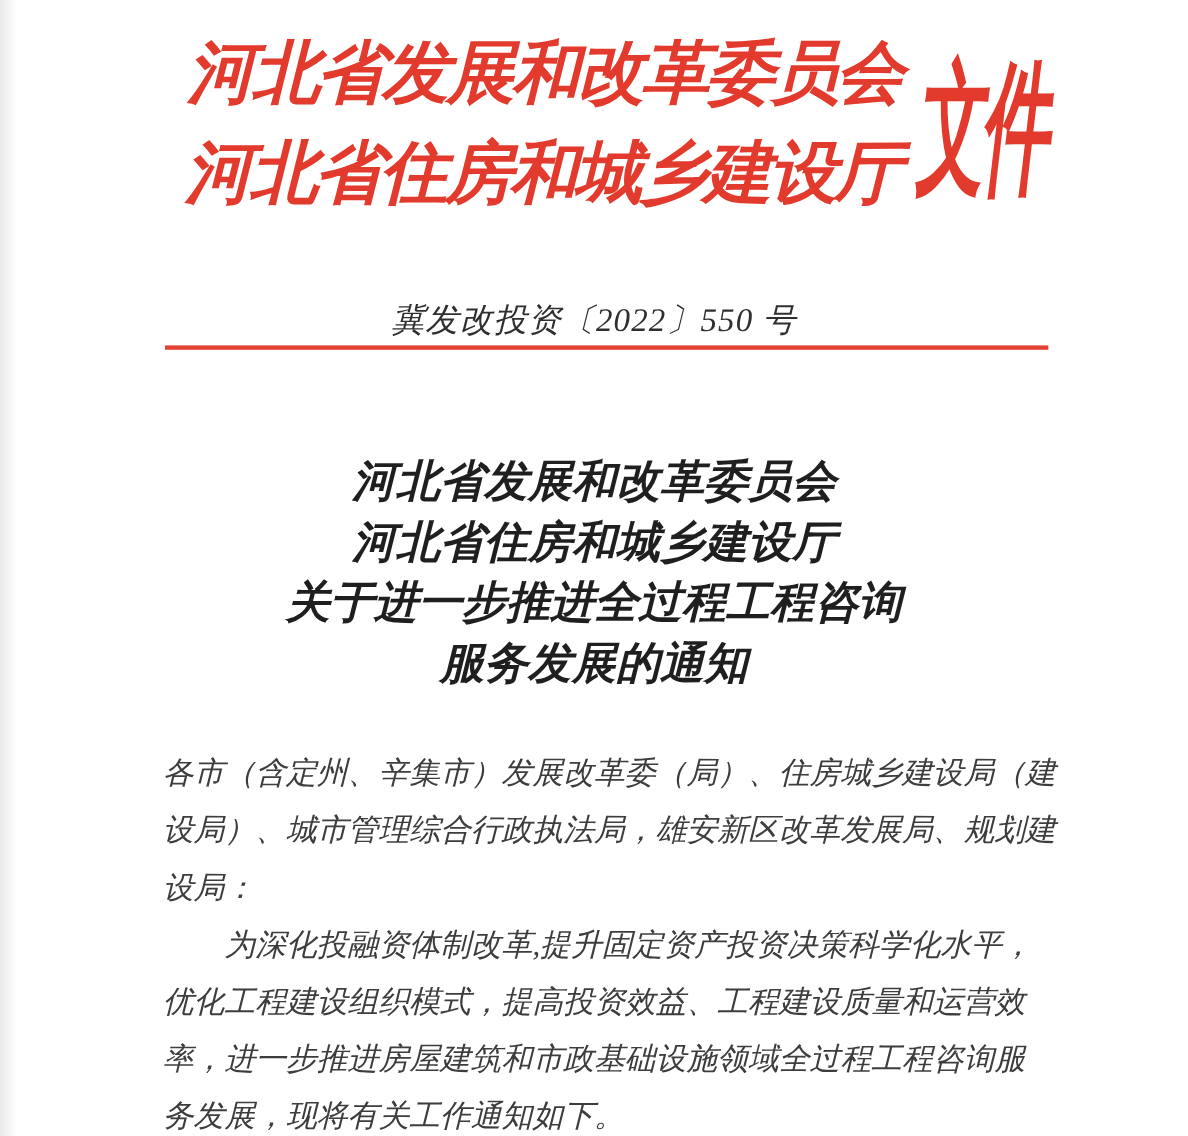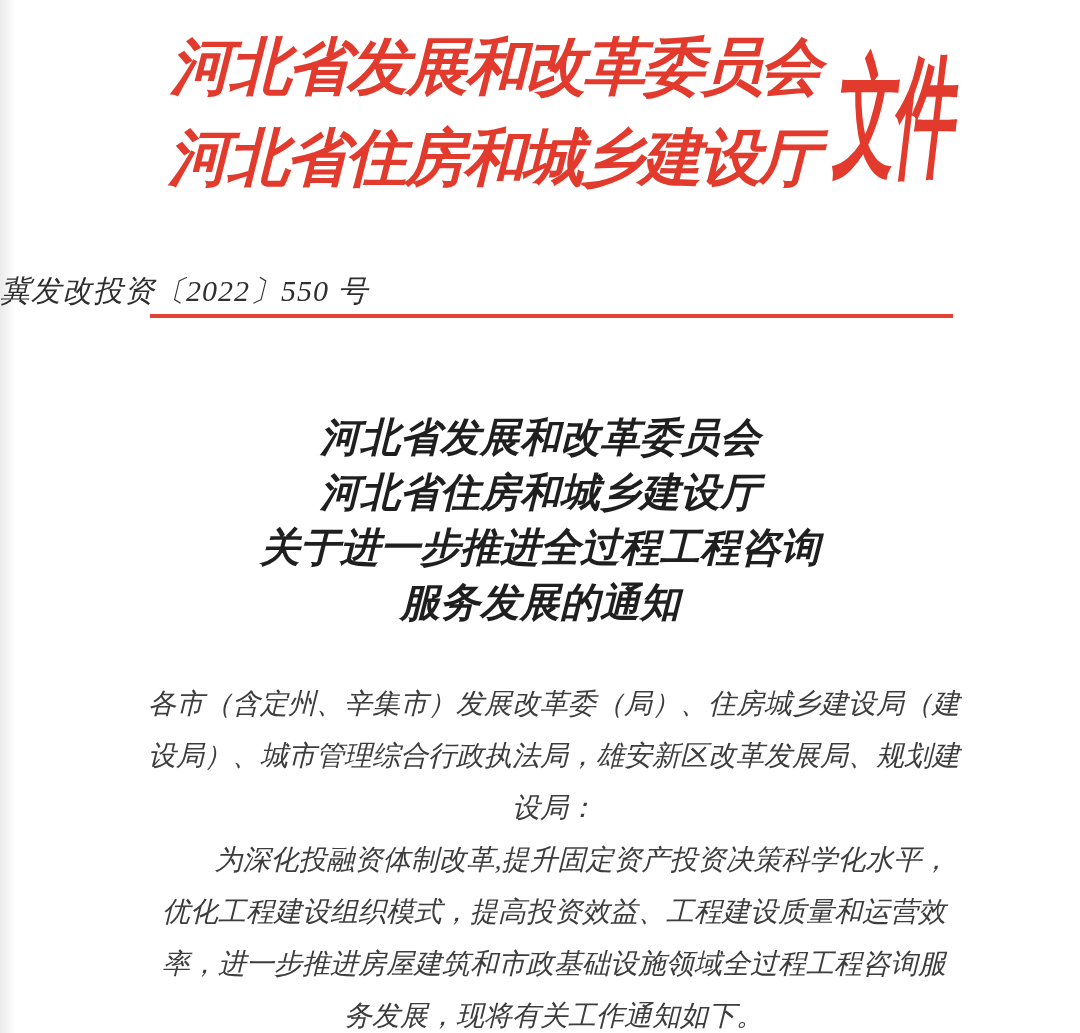--- a/index.html
+++ b/index.html
@@ -47,21 +47,21 @@
     white-space: pre;
     color: var(--accent-red, #e23a2c);
     transform: scaleX(0.47);
     transform-origin: 0 0;
   }
   .doc-number {
     position: absolute;
     left: 0;
     top: 271px;
     width: 1080px;
-    text-align: left;
+    text-align: center;
     font-size: 30px;
     letter-spacing: 1px;
     color: #2f2f2f;
     white-space: pre;
   }
   .red-line {
     position: absolute;
     left: 150px;
     top: 314px;
     width: 803px;
@@ -85,21 +85,20 @@
     left: 148px;
     top: 678px;
     width: 812px;
     font-size: 28px;
     line-height: 52px;
     color: #3d3d3d;
   }
   .body-text p {
     margin: 0;
     white-space: pre;
-    text-align: center;
   }
   .intro { text-indent: 56px; }
 </style>
 </head>
 <body>
 
 <div class="page">
   <div class="org-line org1">河北省发展和改革委员会</div>
   <div class="org-line org2">河北省住房和城乡建设厅</div>
   <div class="wenjian">文件</div>

